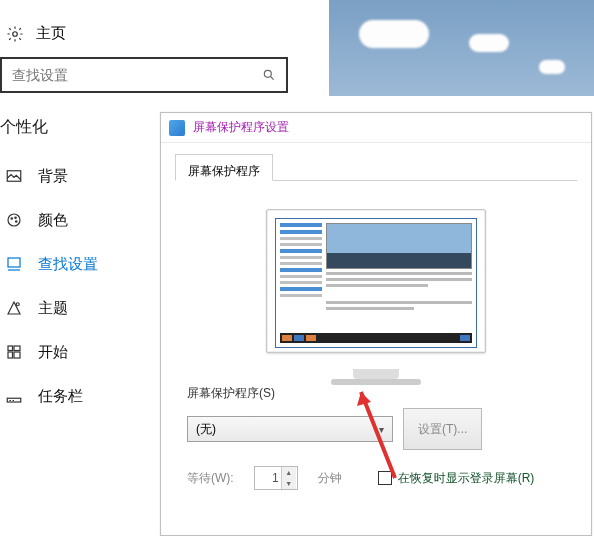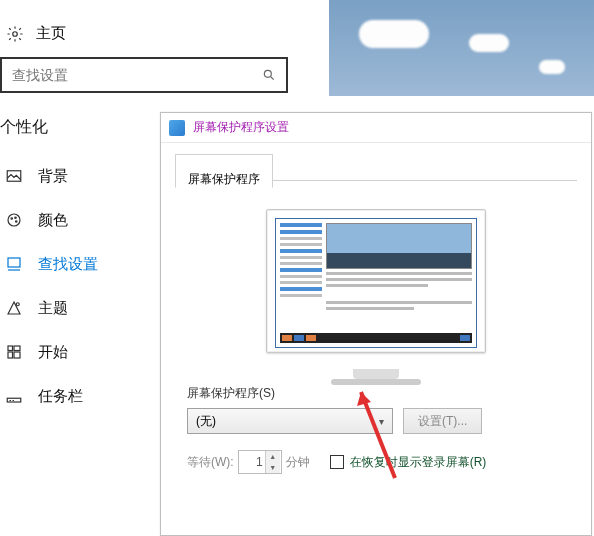--- a/index.html
+++ b/index.html
@@ -17,42 +17,42 @@
 .nav-item.active{color:#0078d7}
 .preview-sky{position:absolute;right:0;top:0;width:265px;height:96px;background:linear-gradient(180deg,#7aa0c4 0%,#9db9d6 100%)}
 .cloud{position:absolute;background:#fdfdfd;border-radius:50%;filter:blur(1px)}
 .c1{width:70px;height:28px;left:30px;top:20px;border-radius:18px}
 .c2{width:40px;height:18px;left:140px;top:34px;border-radius:12px}
 .c3{width:26px;height:14px;left:210px;top:60px;border-radius:10px}
 .dialog{position:absolute;left:160px;top:112px;width:432px;height:424px;background:#fff;border:1px solid #bfbfbf;box-shadow:0 0 2px rgba(0,0,0,.1)}
 .dlg-title{display:flex;align-items:center;height:30px;padding:0 8px;font-size:12px;color:#a21caf;border-bottom:1px solid #e8e8e8}
 .dlg-title .dlg-ico{width:16px;height:16px;margin-right:8px;background:linear-gradient(135deg,#4fa8e8,#2a7bd0);border-radius:2px}
 .tab-strip{margin:10px 14px 0 14px;height:28px;display:flex;border-bottom:1px solid #d0d0d0}
-.tab{padding:16px 12px;font-size:12px;border:1px solid #d0d0d0;border-bottom:1px solid #fff;background:#fff;position:relative;top:1px}
+.tab{padding:8px 12px;font-size:12px;border:1px solid #d0d0d0;border-bottom:1px solid #fff;background:#fff;position:relative;top:1px}
 .monitor{margin:28px auto 16px;width:220px;background:#fff;border:1px solid #c8c8c8;border-radius:2px;padding:8px 8px 4px;box-shadow:inset 0 0 0 1px #eee,0 1px 2px rgba(0,0,0,.15)}
 .screen{height:130px;border:1px solid #3a6ea5;background:#fff;display:flex;flex-direction:column;padding:4px}
 .screen-body{flex:1;display:flex;gap:4px}
 .scr-side{width:42px;display:flex;flex-direction:column;gap:3px}
 .scr-side .ln{height:4px;background:#4a8fd6}
 .scr-side .lg{height:3px;background:#c0c0c0}
 .scr-main{flex:1;display:flex;flex-direction:column;gap:3px}
 .scr-img{height:46px;background:linear-gradient(180deg,#8fb6db 65%,#34495e 65%);border:1px solid #888}
 .scr-txt{height:3px;background:#bbb}
 .taskbar{height:10px;background:#222;margin-top:4px;display:flex;align-items:center;padding:0 2px;gap:2px}
 .tb{width:10px;height:6px;background:#e08040}
 .tb.b{background:#4078c0}
 .stand{width:46px;height:10px;background:#ddd;margin:0 auto;border-radius:0 0 4px 4px}
 .base{width:90px;height:6px;background:#ccc;margin:0 auto;border-radius:3px}
 .form{padding:0 26px}
 .lbl{font-size:12px;color:#333;margin-bottom:6px}
 .row{display:flex;gap:10px;align-items:center;margin-bottom:16px}
 .select{flex:0 0 206px;height:26px;border:1px solid #a0a0a0;background:linear-gradient(#f8f8f8,#e9e9e9);display:flex;align-items:center;justify-content:space-between;padding:0 8px;font-size:12px}
 .select .chev{font-size:10px;color:#555}
-.btn{height:26px;border:1px solid #b8b8b8;background:linear-gradient(#f5f5f5,#e6e6e6);font-size:12px;padding:0 14px;color:#888;display:flex;align-items:center}
-.wait-row{display:flex;align-items:center;gap:4px;font-size:12px;color:#888}
+.btn{height:42px;border:1px solid #b8b8b8;background:linear-gradient(#f5f5f5,#e6e6e6);font-size:12px;padding:0 14px;color:#888;display:flex;align-items:center}
+.wait-row{display:flex;align-items:center;gap:20px;font-size:12px;color:#888}
 .spin{width:44px;height:24px;border:1px solid #bbb;display:flex;align-items:center}
 .spin input{width:26px;border:none;text-align:right;padding-right:2px;font-size:12px;outline:none;color:#555}
 .spin .ar{display:flex;flex-direction:column;border-left:1px solid #ccc}
 .spin .ar span{width:14px;height:11px;display:flex;align-items:center;justify-content:center;font-size:7px;background:#f0f0f0;color:#666}
 .chk{display:flex;align-items:center;gap:6px;color:#14532d;margin-left:16px}
 .chk .box{width:14px;height:14px;border:1px solid #333;background:#fff}
 .sect{font-size:12px;color:#222;margin-top:16px}
 .arrow{position:absolute;left:190px;top:275px;pointer-events:none}
 svg{display:block}
 </style>

